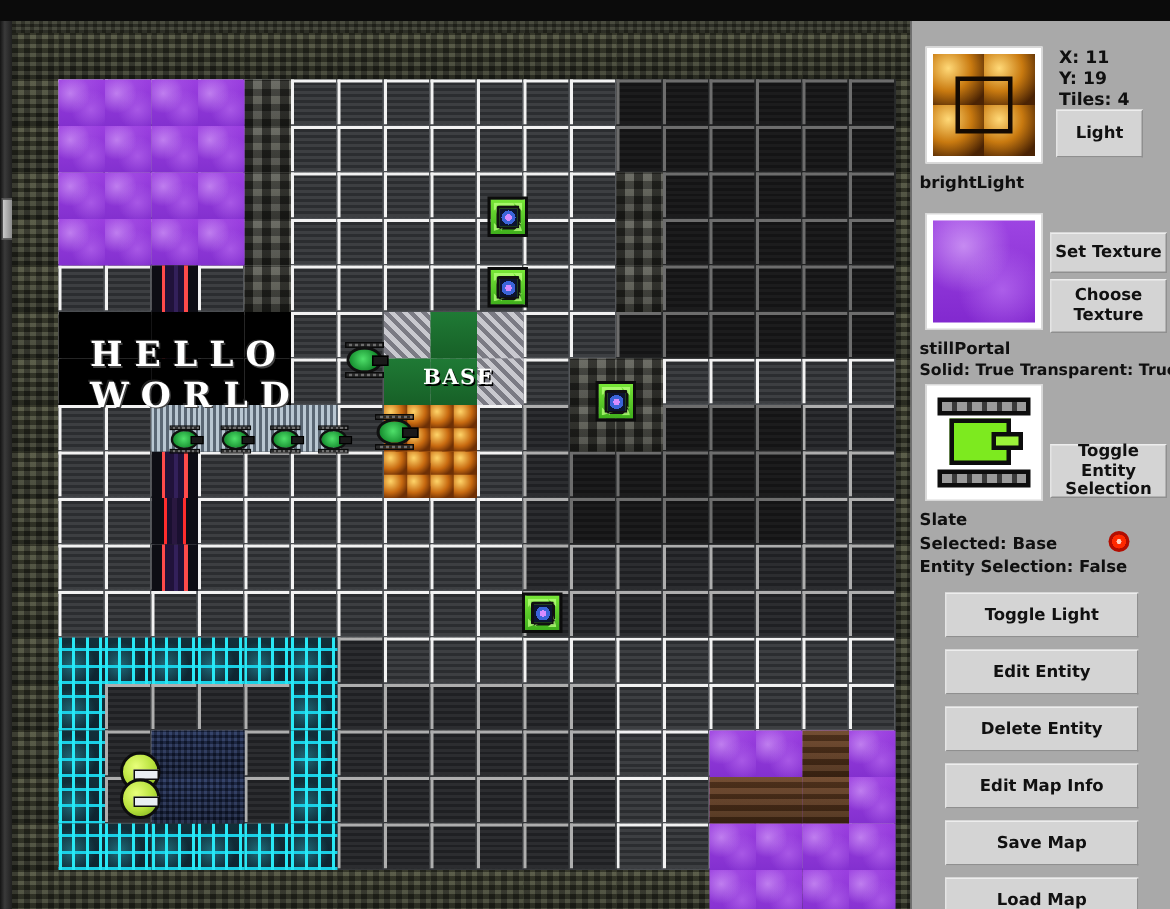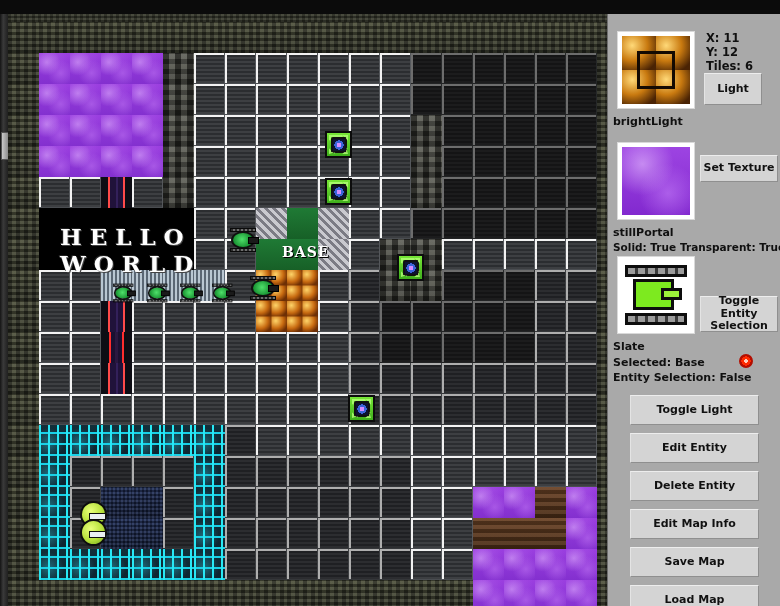--- a/index.html
+++ b/index.html
@@ -934,29 +934,30 @@
       <div class="maptext hello" style="left:52px;top:236px;">WORLD</div>
       <div class="maptext basetxt" style="left:274px;top:230px;">BASE</div>
     </div>
 
     <div class="panel">
 
       <div class="thumb-box" style="left:9px;top:17px;width:78px;height:78px;">
         <div class="thumb-img ti-light"></div>
       </div>
       <div class="xy" style="left:98px;top:17px;">X: 11</div>
-      <div class="xy" style="left:98px;top:31px;">Y: 12</div>
-      <div class="xy" style="left:98px;top:45px;">Tiles: 6</div>
+      <div class="xy" style="left:98px;top:31px;">Y: 19</div>
+      <div class="xy" style="left:98px;top:45px;">Tiles: 4</div>
       <div class="btn" style="left:96px;top:59px;width:58px;height:32px;">Light</div>
       <div class="lbl" style="left:5px;top:101px;">brightLight</div>
 
       <div class="thumb-box" style="left:9px;top:128px;width:78px;height:78px;">
         <div class="thumb-img ti-portal"></div>
       </div>
       <div class="btn" style="left:92px;top:141px;width:78px;height:27px;">Set Texture</div>
+      <div class="btn" style="left:92px;top:172px;width:78px;height:36px;">Choose Texture</div>
       <div class="lbl" style="left:5px;top:212px;">stillPortal</div>
       <div class="lbl small" style="left:5px;top:227px;">Solid: True</div>
       <div class="lbl small" style="left:72px;top:227px;">Transparent: True</div>
 
       <div class="thumb-box" style="left:9px;top:242px;width:78px;height:78px;">
         <div class="thumb-img ti-tank">
           <div class="ttread t1"></div>
           <div class="tbody"></div>
           <div class="tgun"></div>
           <div class="ttread t2"></div>

